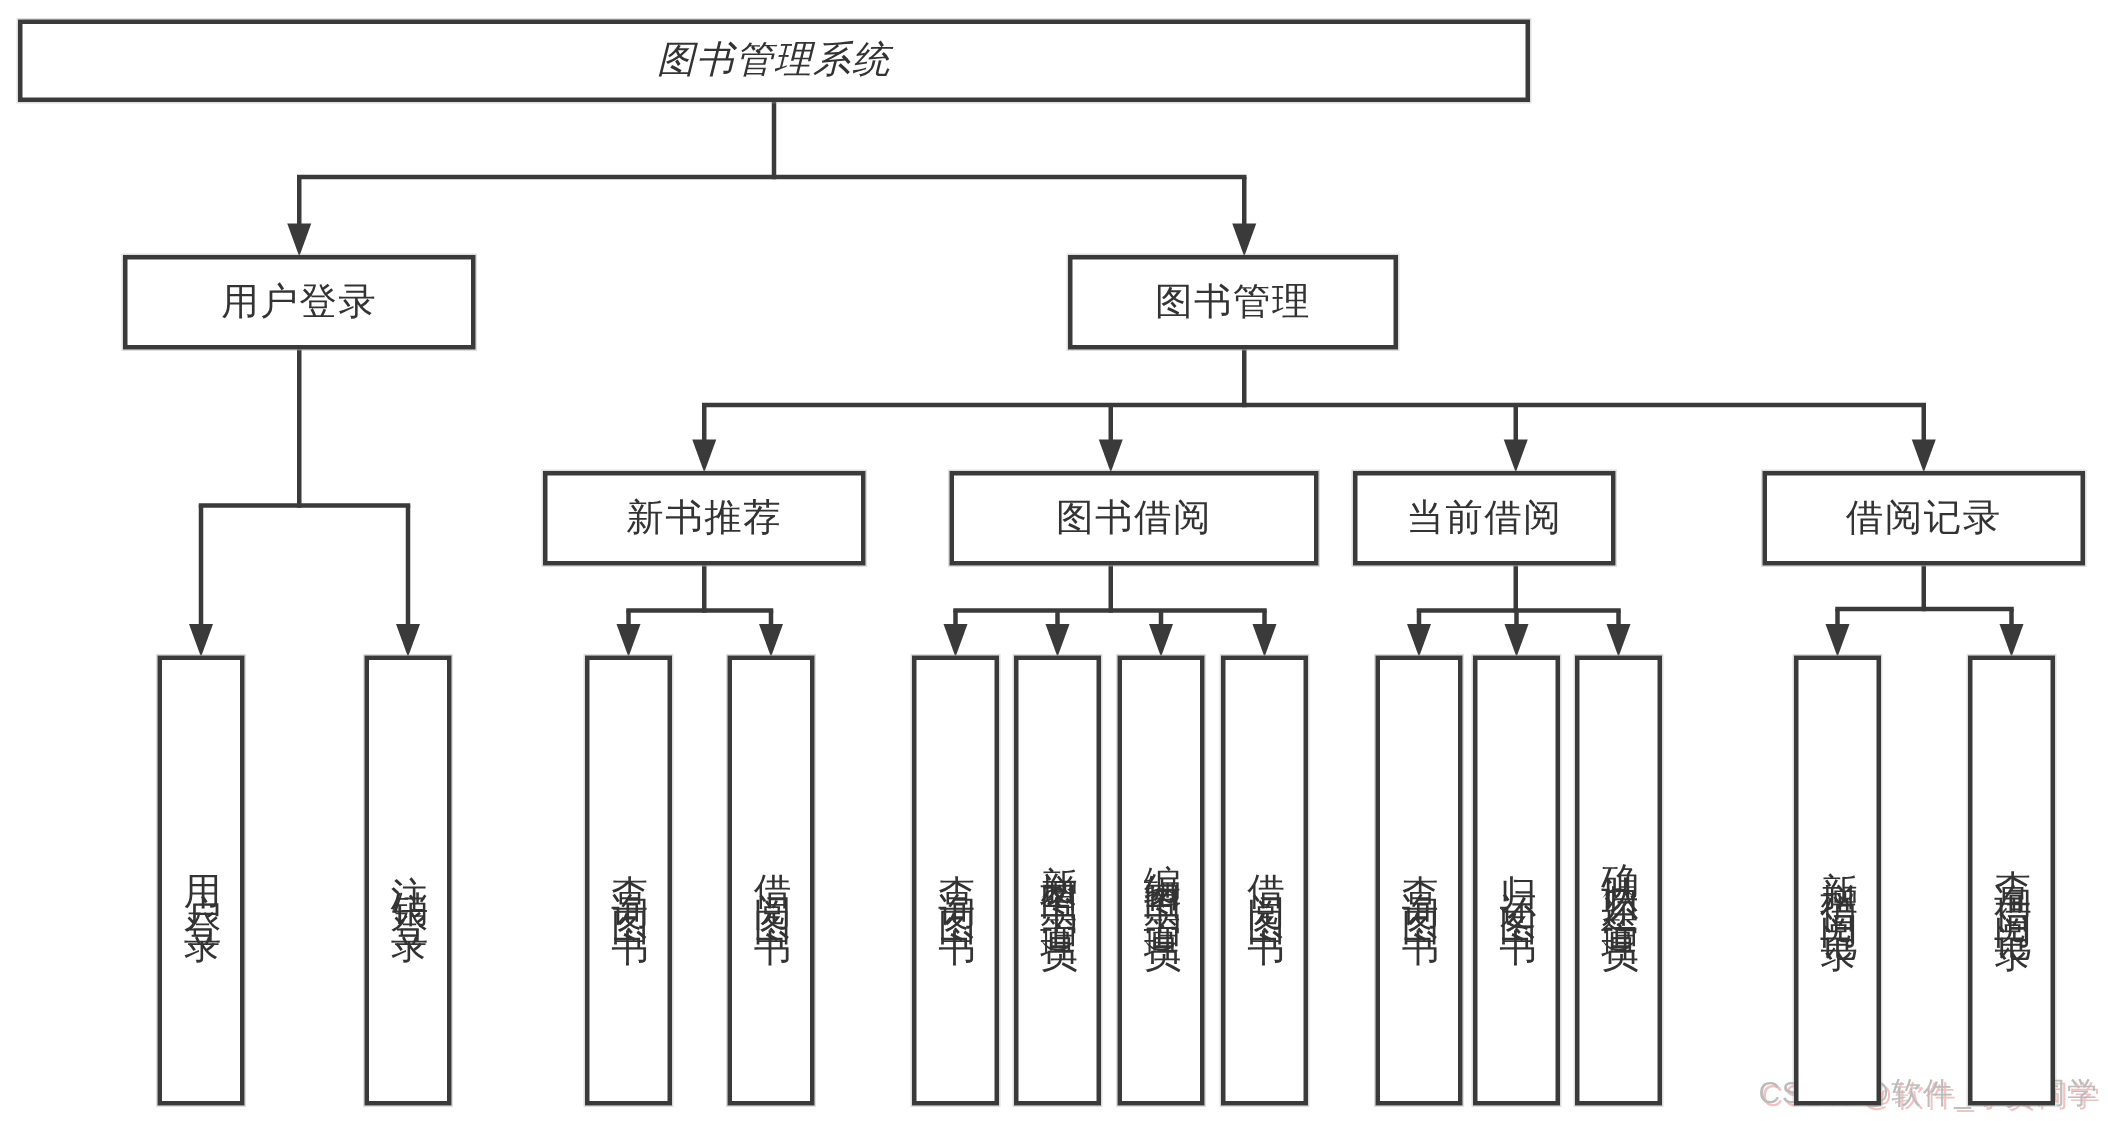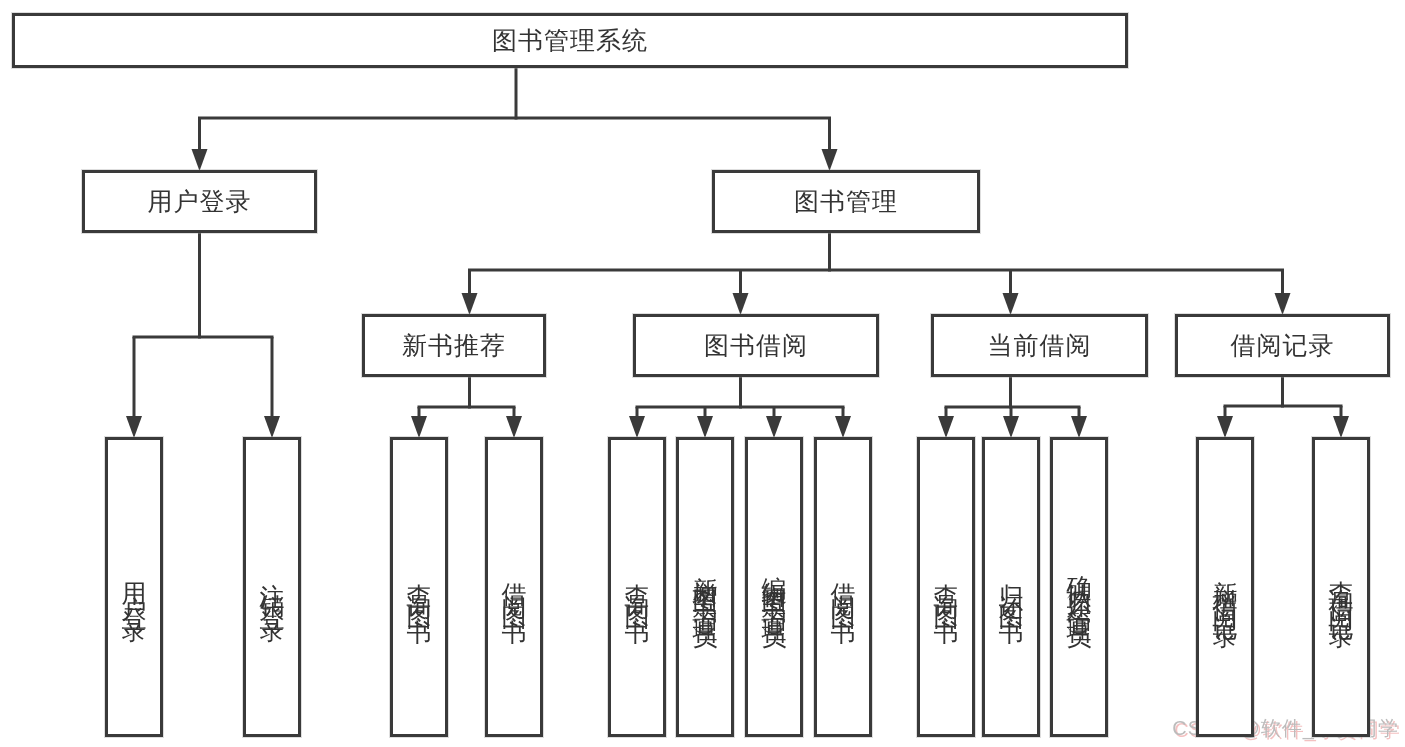--- a/index.html
+++ b/index.html
@@ -78,36 +78,36 @@
       <line x1="1079" y1="407" x2="1079" y2="419" stroke="#3a3a3a" stroke-width="3" stroke-linecap="butt"></line>
       <polygon points="1071,416 1087,416 1079,438" fill="#3a3a3a"></polygon>
       <line x1="1282.5" y1="377" x2="1282.5" y2="406" stroke="#3a3a3a" stroke-width="3" stroke-linecap="square"></line>
       <line x1="1225" y1="406" x2="1341" y2="406" stroke="#3a3a3a" stroke-width="3" stroke-linecap="square"></line>
       <line x1="1225" y1="406" x2="1225" y2="419" stroke="#3a3a3a" stroke-width="3" stroke-linecap="butt"></line>
       <polygon points="1217,416 1233,416 1225,438" fill="#3a3a3a"></polygon>
       <line x1="1341" y1="406" x2="1341" y2="419" stroke="#3a3a3a" stroke-width="3" stroke-linecap="butt"></line>
       <polygon points="1333,416 1349,416 1341,438" fill="#3a3a3a"></polygon>
     </svg>
   <span class="watermark">CSDN @软件_小贺同学</span>
-<div class="box h" style="left: 12px; top: 13px; width: 1116px; height: 55px;">
+<div class="box h" style="left: 12px; top: 13px; width: 1008px; height: 55px; font-style: italic;">
       <span class="lbl">图书管理系统</span>
     </div>
     <div class="box h" style="left: 82px; top: 170px; width: 235px; height: 63px;">
       <span class="lbl">用户登录</span>
     </div>
-    <div class="box h" style="left: 712px; top: 170px; width: 268px; height: 63px;">
+    <div class="box h" style="left: 712px; top: 170px; width: 220px; height: 63px;">
       <span class="lbl">图书管理</span>
     </div>
-    <div class="box h" style="left: 362px; top: 314px; width: 184px; height: 63px;">
+    <div class="box h" style="left: 362px; top: 314px; width: 215px; height: 63px;">
       <span class="lbl">新书推荐</span>
     </div>
     <div class="box h" style="left: 633px; top: 314px; width: 246px; height: 63px;">
       <span class="lbl">图书借阅</span>
     </div>
-    <div class="box h" style="left: 902px; top: 314px; width: 217px; height: 63px; margin-left: 29px;">
+    <div class="box h" style="left: 902px; top: 314px; width: 175px; height: 63px;">
       <span class="lbl">当前借阅</span>
     </div>
     <div class="box h" style="left: 1175px; top: 314px; width: 215px; height: 63px;">
       <span class="lbl">借阅记录</span>
     </div>
     <div class="box v" style="left: 105px; top: 437px; width: 58px; height: 300px;">
       <span class="lbl" style="letter-spacing: 12px;">用户登录</span>
     </div>
     <div class="box v" style="left: 243px; top: 437px; width: 58px; height: 300px;">
       <span class="lbl" style="letter-spacing: 12px;">注销登录</span>

